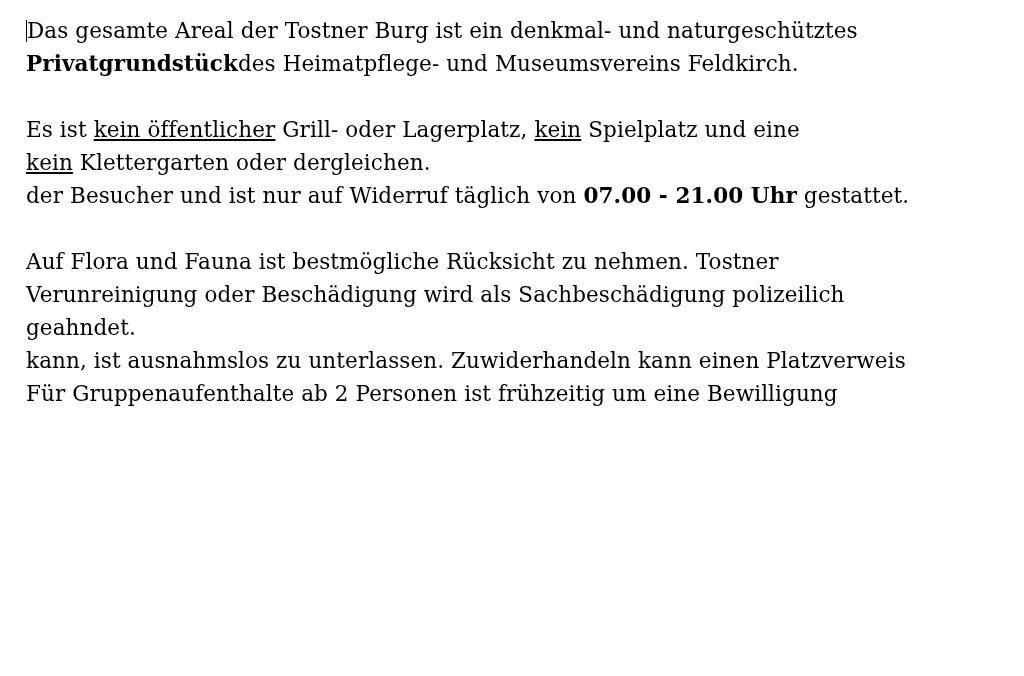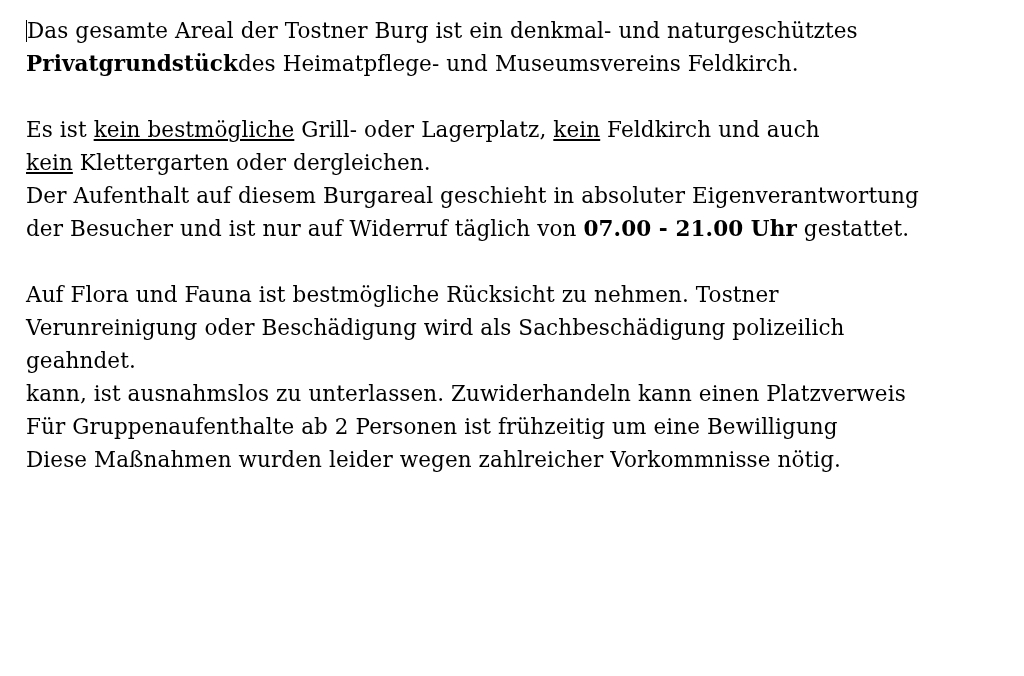--- a/index.html
+++ b/index.html
@@ -48,30 +48,28 @@
 </head>
 <body>
 
 <div id="doc">
 
   <p class="para"><span class="caret"></span><span>Das gesamte Areal der Tostner Burg ist ein denkmal- und naturgeschütztes</span></p>
   <p class="para"><span class="bold">Privatgrundstück</span><span>des Heimatpflege- und Museumsvereins Feldkirch.</span></p>
 
   <div class="gap"></div>
 
-  <p class="para"><span>Es ist </span><span class="uline">kein bestmögliche</span><span> Grill- oder Lagerplatz, </span><span class="uline">kein</span><span> Feldkirch und auch</span></p>
+  <p class="para"><span>Es ist </span><span class="uline">kein öffentlicher</span><span> Grill- oder Lagerplatz, </span><span class="uline">kein</span><span> Spielplatz und eine</span></p>
   <p class="para"><span class="uline">kein</span><span> Klettergarten oder dergleichen.</span></p>
-  <p class="para"><span>Der Aufenthalt auf diesem Burgareal geschieht in absoluter Eigenverantwortung</span></p>
   <p class="para"><span>der Besucher und ist nur auf Widerruf täglich von </span><span class="bold">07.00 - 21.00 Uhr</span><span> gestattet.</span></p>
 
   <div class="gap"></div>
 
   <p class="para"><span>Auf Flora und Fauna ist bestmögliche Rücksicht zu nehmen. Tostner</span></p>
   <p class="para"><span>Verunreinigung oder Beschädigung wird als Sachbeschädigung polizeilich</span></p>
   <p class="para"><span>geahndet.</span></p>
   <p class="para"><span>kann, ist ausnahmslos zu unterlassen. Zuwiderhandeln kann einen Platzverweis</span></p>
   <p class="para"><span>Für Gruppenaufenthalte ab 2 Personen ist frühzeitig um eine Bewilligung</span></p>
-  <p class="para"><span>Diese Maßnahmen wurden leider wegen zahlreicher Vorkommnisse nötig.</span></p>
 
   <div class="gap"></div>
 
 
 </div>
 
 </body></html>

